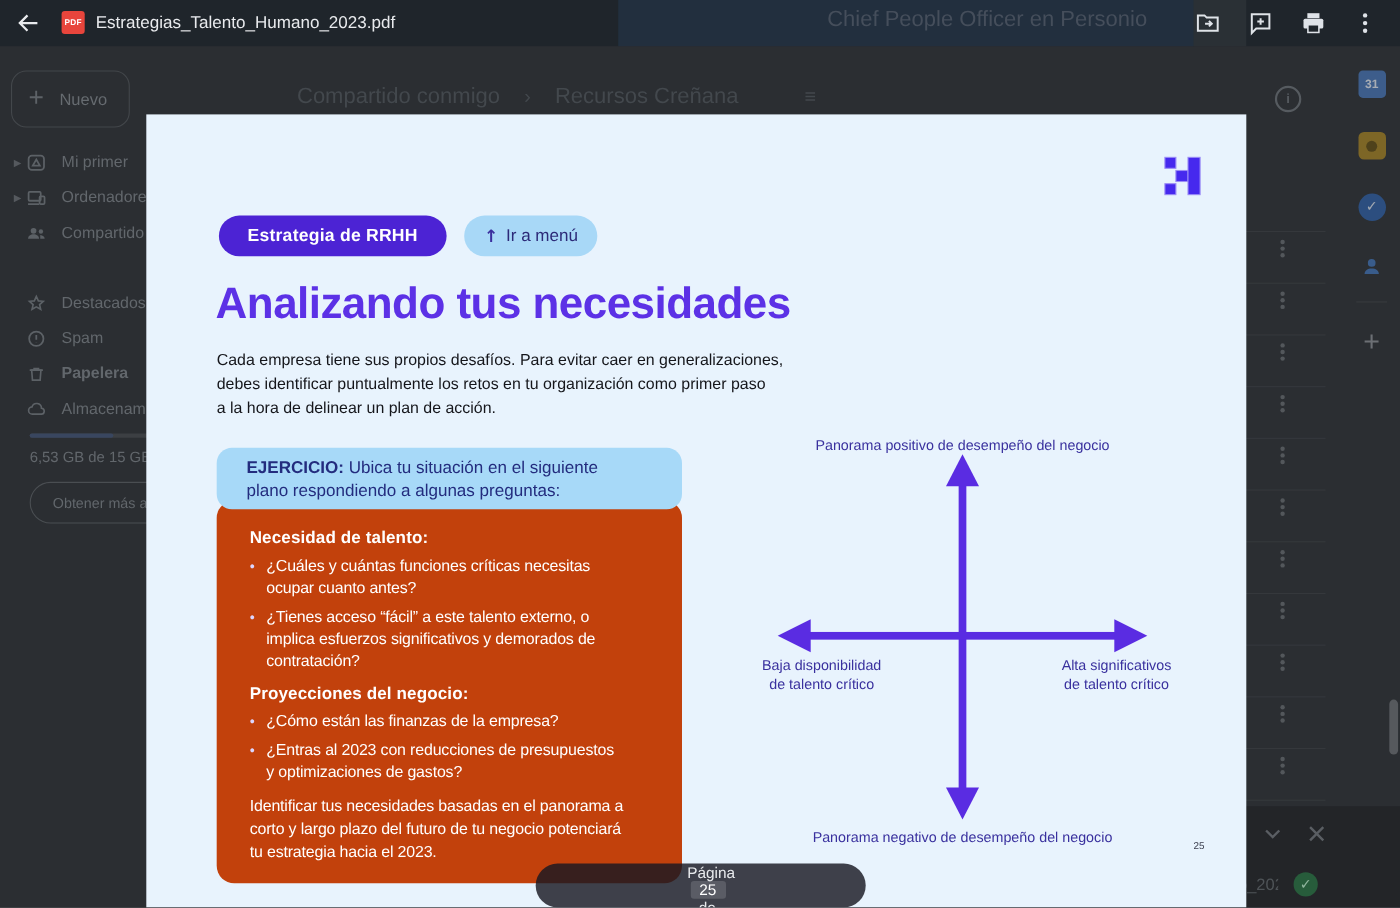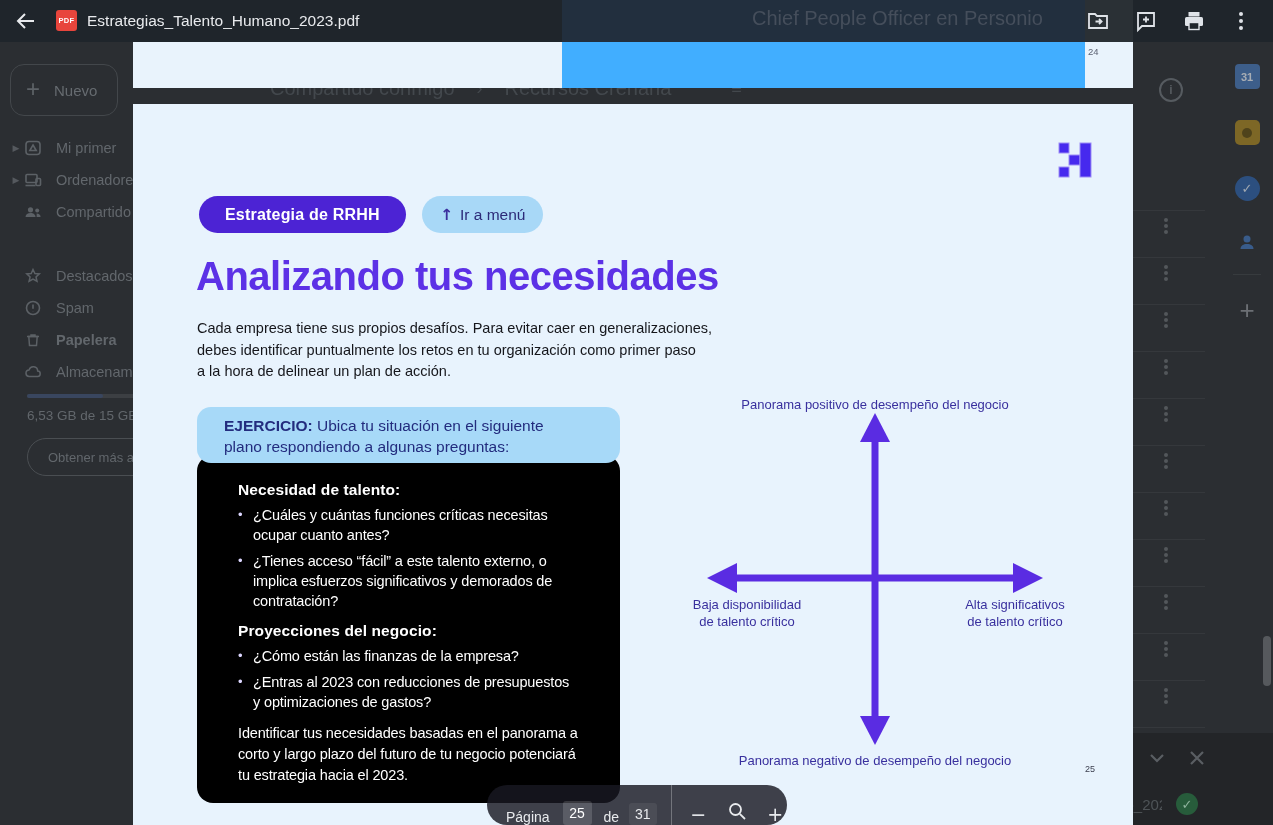--- a/index.html
+++ b/index.html
@@ -59,22 +59,22 @@
   .badge1{left:66px;top:92px;height:37px;padding:0 26px;border-radius:19px;background:#4c23d4;color:#fff;
           font-size:16px;font-weight:600;display:flex;align-items:center;letter-spacing:.2px;}
   .badge2{left:289px;top:92px;height:37px;padding:0 18px;border-radius:19px;background:#a8d8f7;
           display:flex;align-items:center;font-size:15.5px;color:#2c2a78;font-weight:500;}
   .badge2 .arr{color:#3b2f9e;font-weight:600;margin-right:7px;font-family:"DejaVu Sans",sans-serif;}
   .ptitle{left:63px;top:150px;font-size:40px;font-weight:700;color:#5c31e6;letter-spacing:-.5px;}
   .intro{left:64px;top:214px;width:620px;font-size:14.5px;line-height:21.5px;color:#15161b;white-space:pre-line;}
   .exbox{left:64px;top:303px;width:423px;height:56px;background:#a7d9f8;border-radius:14px;z-index:3;
          box-sizing:border-box;padding:8px 14px 0 27px;font-size:15.5px;line-height:21px;color:#232c7e;white-space:pre-line;}
   .exbox b{font-weight:700;}
-  .purplebox{left:64px;top:351px;width:423px;height:348px;background:#000000;border-radius:16px;z-index:2;
-             box-sizing:border-box;padding:26px 16px 0 41px;color:#fff;}
+  .purplebox{left:64px;top:351px;width:423px;height:348px;background:#c2410c;border-radius:16px;z-index:2;
+             box-sizing:border-box;padding:26px 16px 0 30px;color:#fff;}
   .purplebox h3{margin:0;font-size:15.5px;font-weight:700;letter-spacing:.1px;}
   .purplebox h3.second{margin-top:11px;}
   .blist{margin:6px 0 0 0;}
   .bullet{display:flex;margin-bottom:6px;font-size:14.5px;line-height:20px;letter-spacing:-.15px;}
   .bullet .dot{flex:0 0 15px;color:#dcd6ff;font-size:13px;}
   .bullet .bt{white-space:pre-line;}
   .closing{margin-top:11px;font-size:14.5px;line-height:21px;letter-spacing:-.15px;white-space:pre-line;}
   .qlabel{color:#39309e;font-size:13px;font-weight:500;text-align:center;line-height:17px;}
   .pnum25{left:952px;top:660px;font-size:9px;color:#3b3e4e;}
 
@@ -93,21 +93,21 @@
   .docs-ic i{position:absolute;left:3px;width:7px;height:1.5px;background:#fff;}
   .openwith .owl{margin-left:10px;font-size:14px;color:#e6e9ec;white-space:nowrap;flex:1 1 auto;}
   .owdiv{width:1px;height:33px;background:#646a70;flex:0 0 1px;}
   .owcaret{flex:0 0 47px;display:flex;align-items:center;justify-content:center;}
   .tri{width:0;height:0;border-left:5.5px solid transparent;border-right:5.5px solid transparent;border-top:6px solid #e6e9ec;}
   .tb-ic{top:9px;width:24px;height:24px;z-index:2;}
   .wdots{width:4px;height:4px;border-radius:50%;background:#dfe3e8;box-shadow:0 7px 0 #dfe3e8,0 14px 0 #dfe3e8;}
 
   
   .pager{left:487px;top:785px;width:300px;height:40px;border-radius:20px;background:rgba(24,24,34,.82);z-index:30;
-         display:flex;align-items:flex-end;color:#e8eaed;font-size:14px;}
+         display:flex;align-items:center;color:#e8eaed;font-size:14px;flex-direction:column;}
   .pager .plabel{margin-left:19px;}
   .pagebox{margin-left:13px;width:32px;height:24px;border-radius:3px;background:rgba(255,255,255,.15);
            display:flex;align-items:center;justify-content:center;color:#fff;}
   .oflabel{margin-left:12px;}
   .totalbox{margin-left:10px;padding:3px 6px;border-radius:3px;background:rgba(255,255,255,.07);}
   .pagerdiv{margin-left:14px;width:1px;height:40px;background:rgba(255,255,255,.28);}
   .pager .zbtn{margin-left:15px;width:26px;text-align:center;font-size:19px;font-family:"DejaVu Sans",sans-serif;}
 </style>
 </head>
 <body>
@@ -257,24 +257,20 @@
           </svg>
       </div>
       <div class="row">
         <span class="mini-pdf">PDF</span>
         <span class="fn">Estrategias_Talento_Humano_2023.pdf</span>
         <span class="check">✓</span>
       </div>
     </div>
   </div>
 
-  <div class="abs page24">
-    <div class="abs band"></div>
-    <div class="abs pnum24">24</div>
-  </div>
 
   <div class="abs page25">
 
     <svg class="abs logo" width="34" height="36" viewBox="0 0 34 36">
       <g fill="#4629ee" stroke="#9c8df6" stroke-width="1">
         <rect x="1" y="1" width="10" height="10"></rect>
           <rect x="1" y="25" width="10" height="10"></rect>
         <rect x="11" y="13" width="11" height="10"></rect>
           <rect x="22" y="1" width="11" height="34"></rect>
       </g>

